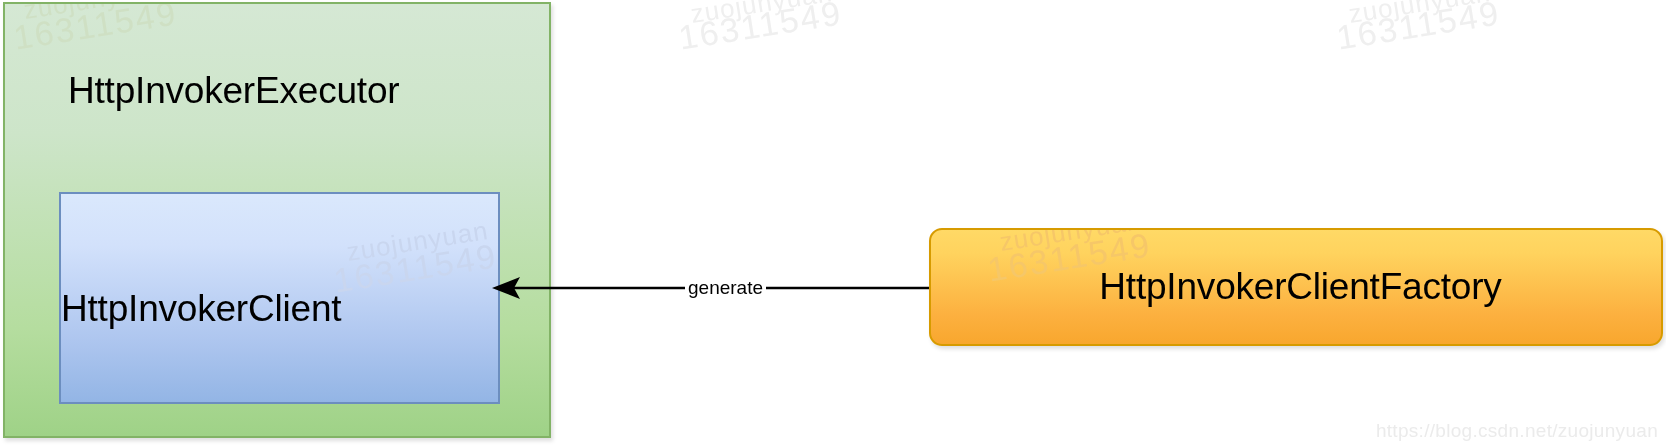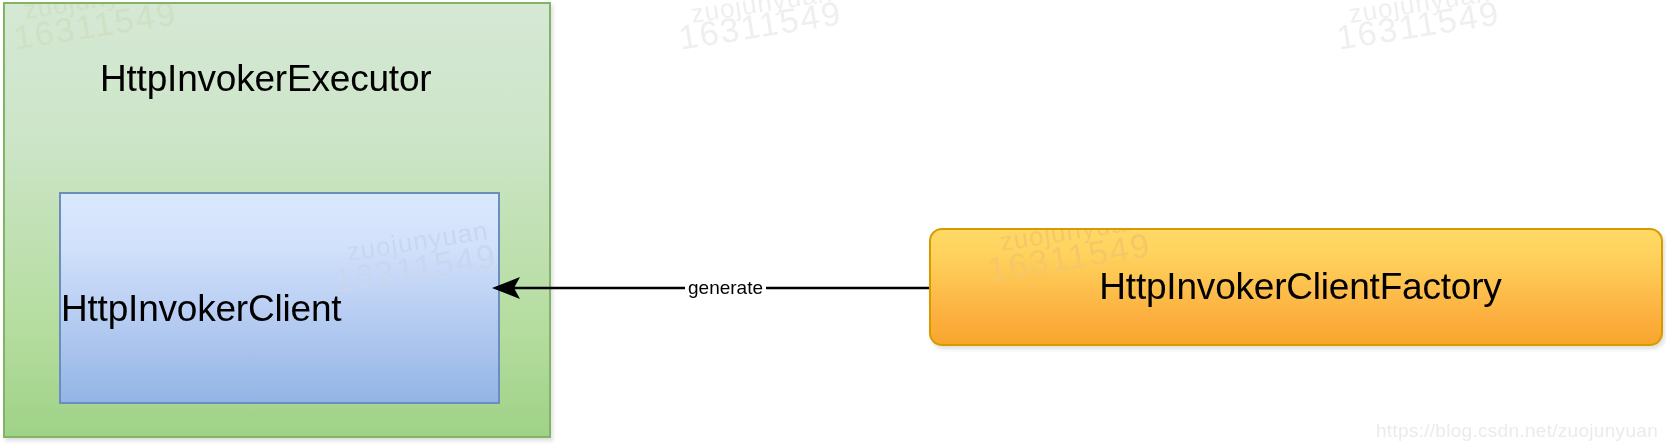--- a/index.html
+++ b/index.html
@@ -63,26 +63,25 @@
     height: 436px;
     box-sizing: border-box;
     border: 2px solid #82b366;
     background: linear-gradient(to bottom, #d5e8d4 0%, #cde5c9 30%, #b5dd9f 75%, #9fd287 100%);
     box-shadow: 2px 3px 4px rgba(0,0,0,0.13);
     overflow: hidden;
   }
   #executor-title {
     position: absolute;
     left: 63px;
-    top: 54px;
+    top: 66px;
     font-size: 37px;
     color: #000000;
     letter-spacing: -0.2px;
     white-space: nowrap;
-    margin-left: 32px;
   }
 
   
   #client-box {
     position: absolute;
     left: 54px;
     top: 188px;
     width: 441px;
     height: 212px;
     box-sizing: border-box;

